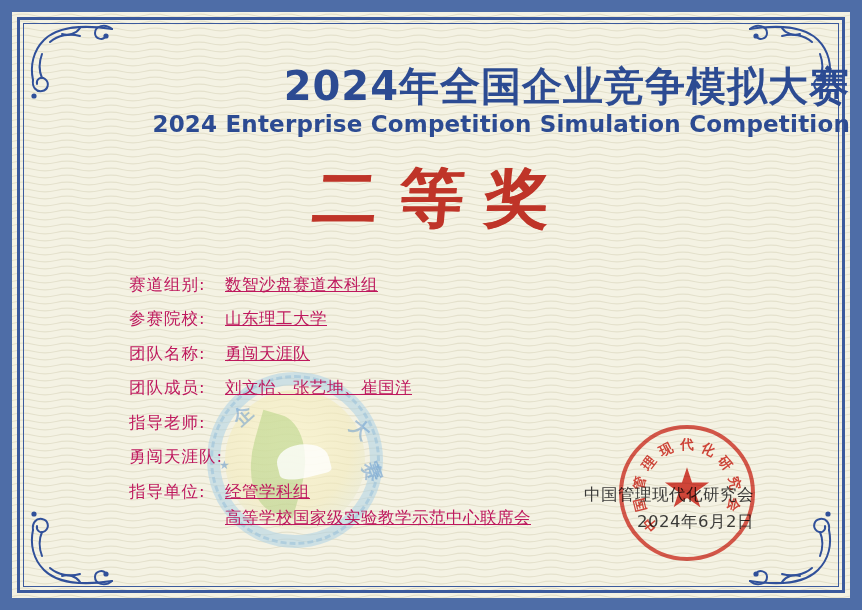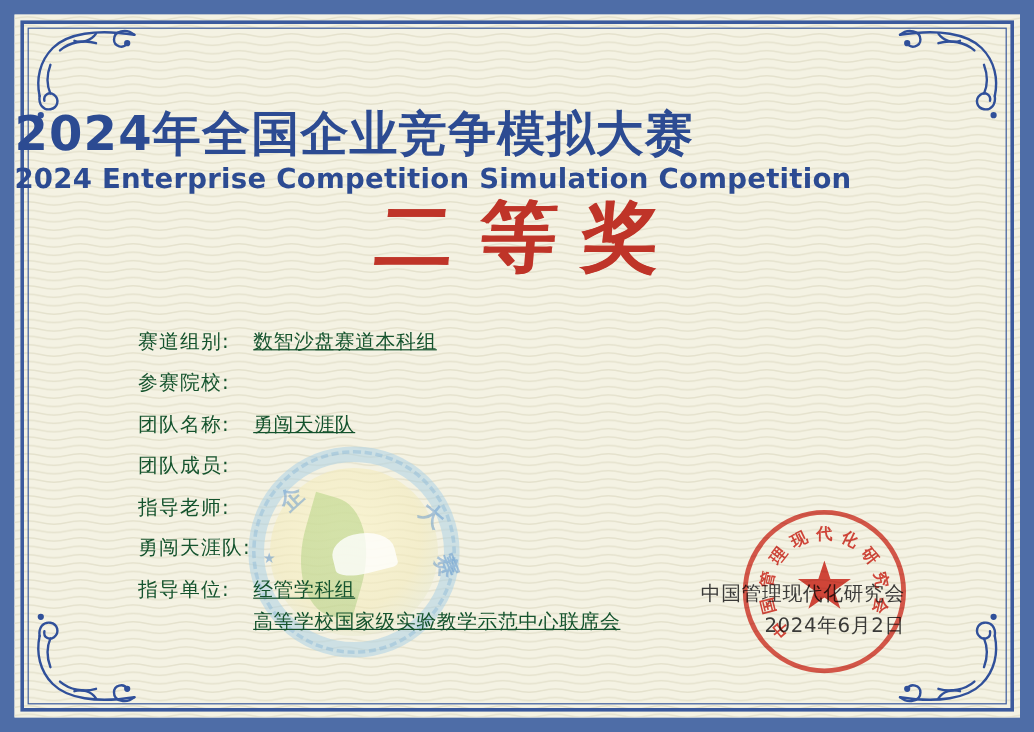--- a/index.html
+++ b/index.html
@@ -31,32 +31,32 @@
   .wm-swan{position:absolute;left:70px;top:72px;width:52px;height:34px;transform:rotate(-14deg);
     background:rgba(255,255,255,.78);border-radius:65% 95% 20% 80%/70% 90% 15% 40%;}
   .wm-char{position:absolute;font-weight:700;font-size:20px;color:rgba(95,150,205,.5);}
   .wm-char.c1{left:26px;top:30px;transform:rotate(-42deg);}
   .wm-char.c2{left:143px;top:44px;transform:rotate(40deg);}
   .wm-char.c3{left:155px;top:86px;transform:rotate(68deg);}
   .wm-star{position:absolute;font-size:12px;color:rgba(95,150,205,.55);}
   .wm-star.s1{left:12px;top:86px;}
 
   
-  .header{position:absolute;left:0;right:0;top:78px;text-align:left;z-index:4;}
+  .header{position:absolute;left:0;right:0;top:52px;text-align:right;z-index:4;}
   .title-cn{font-size:40px;line-height:1.1;font-weight:800;color:#2c4b92;letter-spacing:1px;}
   .title-en{font-size:23px;font-weight:700;color:#2c4b92;margin-top:3px;letter-spacing:.2px;}
 
   
   .award{position:absolute;left:0;right:0;top:150px;text-align:center;z-index:4;}
   .award span{display:inline-block;font-size:64px;font-weight:900;color:#bf3428;
     letter-spacing:22px;margin-left:22px;transform:skewX(-5deg);
     text-shadow:1px 0 0 #bf3428;line-height:1.15;}
 
   
-  .fields{position:absolute;left:103px;top:262px;z-index:4;color:#14532d;}
+  .fields{position:absolute;left:117px;top:262px;z-index:4;color:#be185d;}
   .field{display:flex;margin-bottom:13px;font-size:16.5px;line-height:1.3;}
   .flabel{min-width:96px;letter-spacing:1px;white-space:nowrap;}
   .fvalue{letter-spacing:.5px;text-decoration:underline;}
   .fvalue .vline{display:block;}
   .fvalue .vline + .vline{margin-top:5px;}
 
   
   .issuer{position:absolute;left:538px;top:469px;width:204px;text-align:right;z-index:4;
     font-size:16.5px;color:#3a3a38;line-height:27px;letter-spacing:.5px;}
 
@@ -157,27 +157,29 @@
       <span>二等奖</span>
     </div>
 
     <div class="fields">
       <div class="field">
         <span class="flabel">赛道组别:</span>
         <span class="fvalue">数智沙盘赛道本科组</span>
       </div>
       <div class="field">
         <span class="flabel">参赛院校:</span>
+        <span class="fvalue">山东理工大学</span>
       </div>
       <div class="field">
         <span class="flabel">团队名称:</span>
         <span class="fvalue">勇闯天涯队</span>
       </div>
       <div class="field">
         <span class="flabel">团队成员:</span>
+        <span class="fvalue">刘文怡、张艺坤、崔国洋</span>
       </div>
       <div class="field">
         <span class="flabel">指导老师:</span>
       </div>
       <div class="field">
         <span class="flabel">勇闯天涯队:</span>
       </div>
       <div class="field">
         <span class="flabel">指导单位:</span>
         <span class="fvalue">

